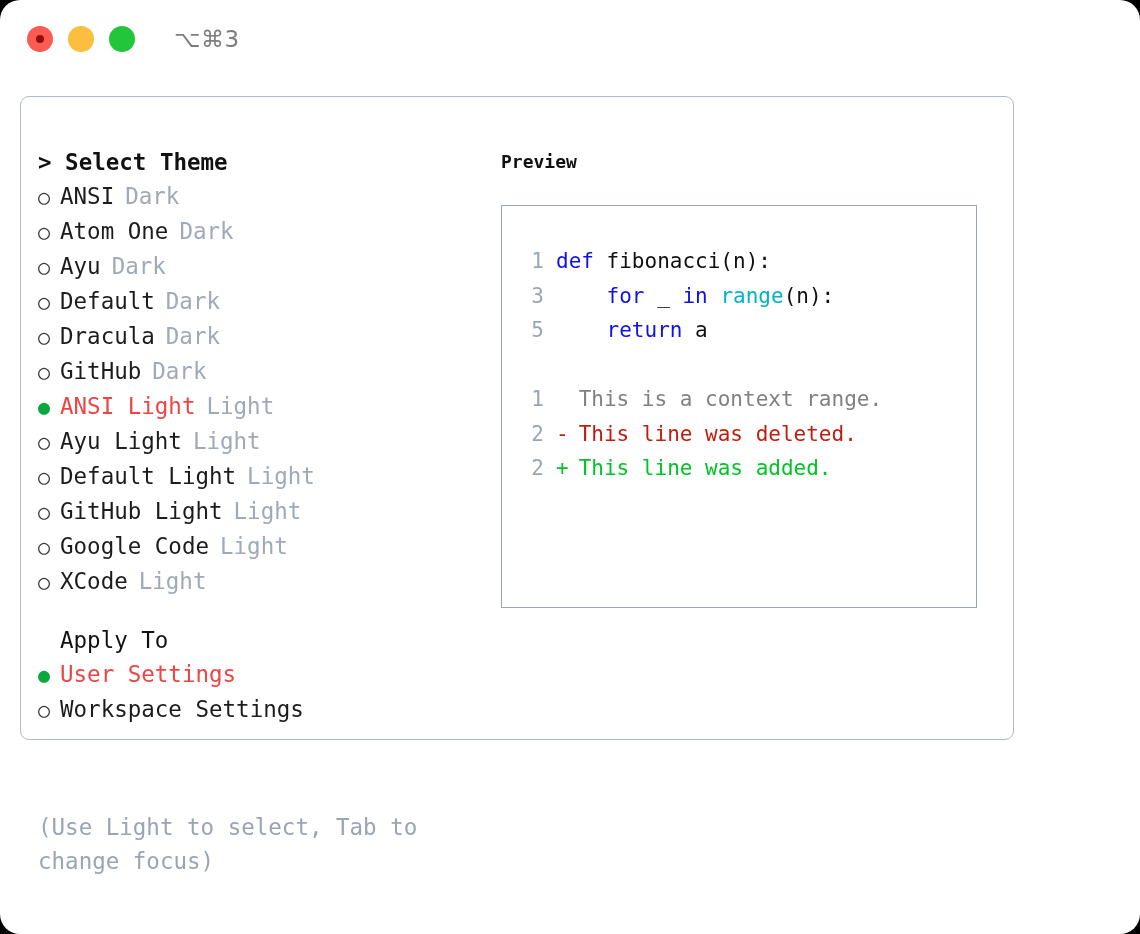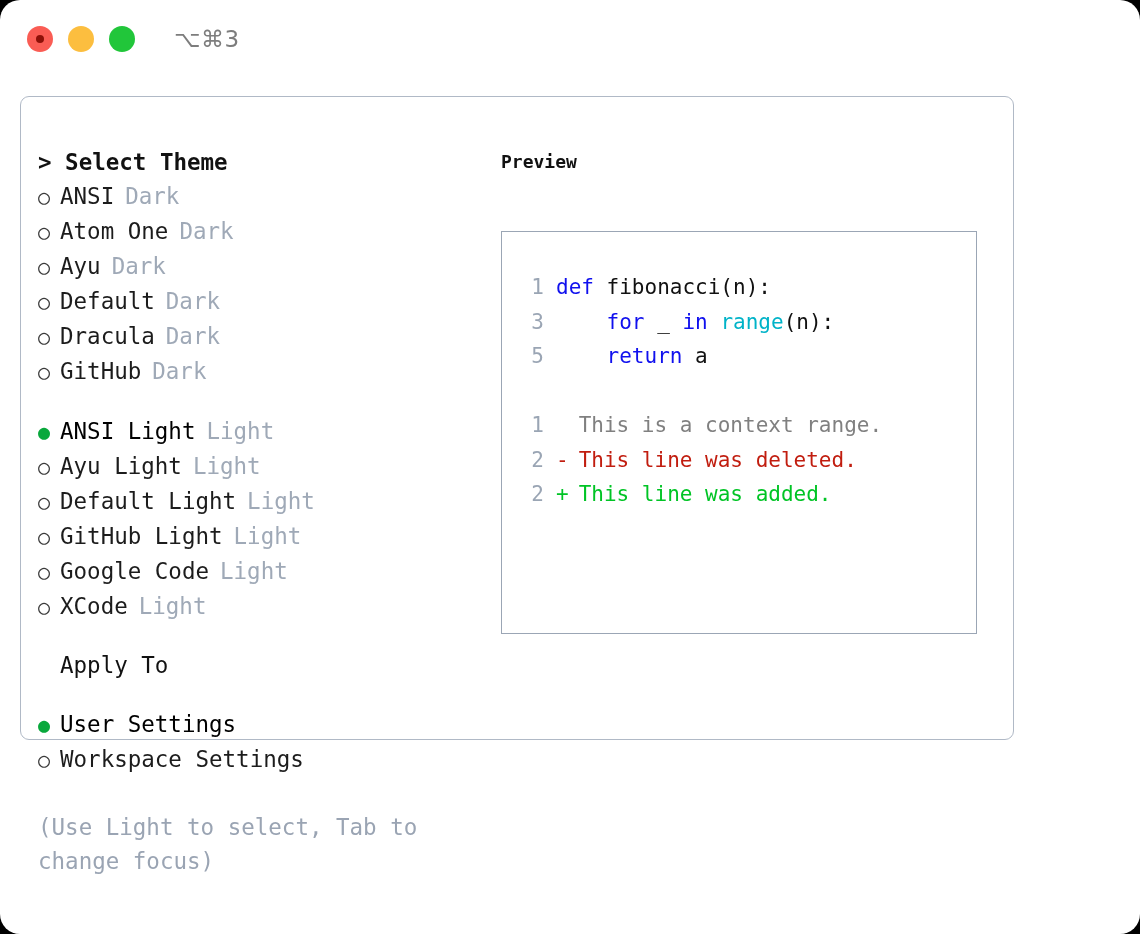--- a/index.html
+++ b/index.html
@@ -98,21 +98,21 @@
   }
   .bullet {
     display: inline-block;
     width: 22px;
     flex: 0 0 22px;
     color: #3a3a3a;
     font-size: 20px;
   }
   .opt-row.selected .bullet { color: #09a83c; }
   .opt-label { color: #1c1c1c; }
-  .opt-row.selected .opt-label { color: #000000; margin-top: 25px; }
+  .opt-row.selected .opt-label { color: #ef4444; }
   .opt-badge {
     color: #9fa9b7;
     margin-left: 11px;
   }
 
   #spacer-apply { height: 24px; }
 
   #hint {
     position: absolute;
     left: 17px;
@@ -130,21 +130,21 @@
     top: 48px;
     width: 490px;
   }
   #preview-title {
     font-size: 18px;
     font-weight: bold;
     color: #111111;
     line-height: 34px;
   }
   #preview-box {
-    margin-top: 52px;
+    margin-top: 26px;
     width: 476px;
     height: 403px;
     border: 1.5px solid #9ba6b5;
     box-sizing: border-box;
     background: #ffffff;
     padding: 38px 0 0 16px;
   }
   .code-line {
     font-size: 21px;
     line-height: 34.5px;

